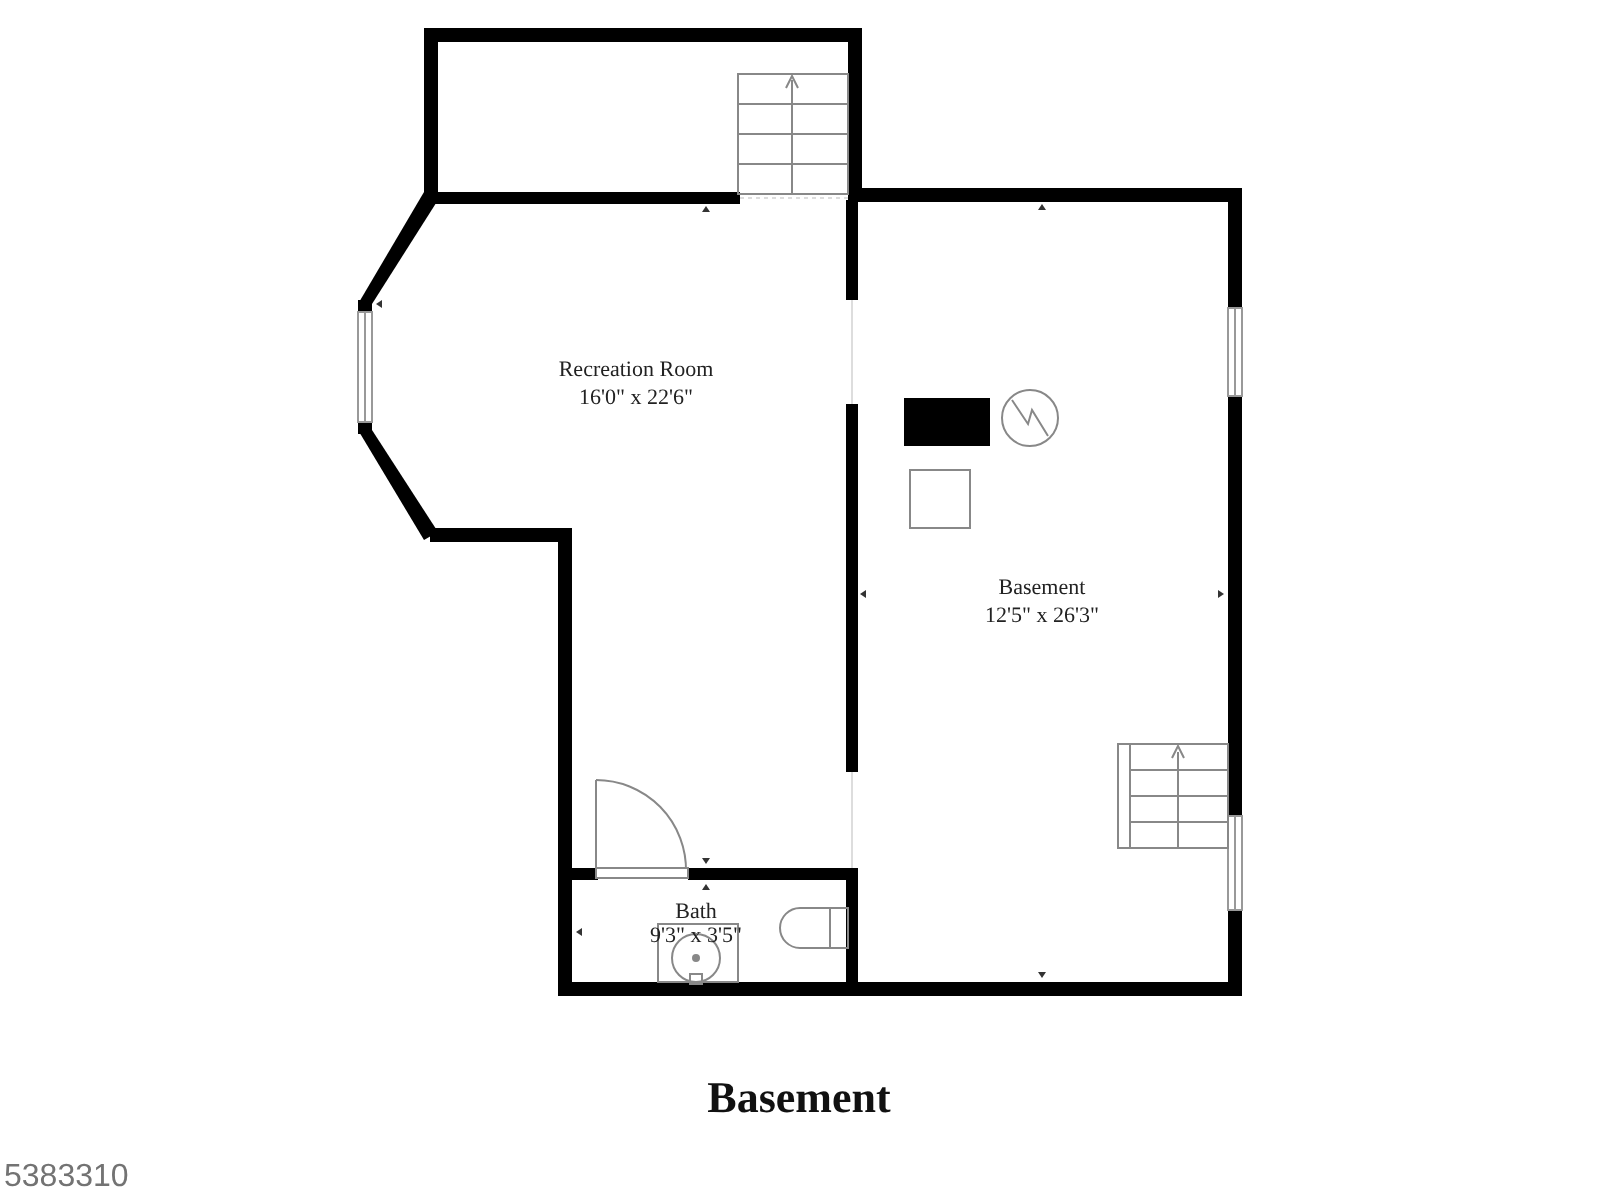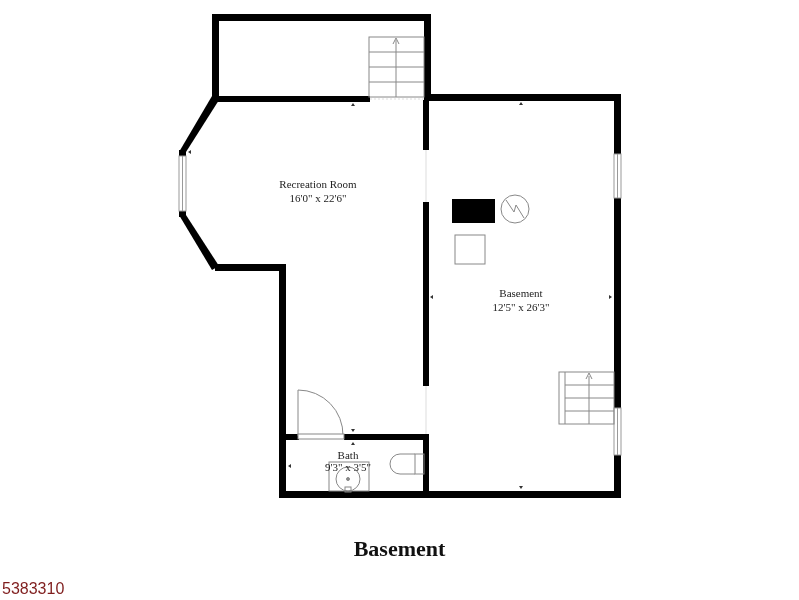--- a/index.html
+++ b/index.html
@@ -8,21 +8,21 @@
   .label { font-family: "Liberation Serif", "DejaVu Serif", serif; fill: #222; }
   .plan-title {
     position: absolute; left: 0; width: 799px; top: 536px;
     text-align: center;
     font-family: "Liberation Serif", "DejaVu Serif", serif;
     font-weight: bold; font-size: 22px; color: #111;
   }
   .listing-id {
     position: absolute; left: 2px; top: 580px;
     font-family: "Liberation Sans", "DejaVu Sans", sans-serif;
-    font-size: 16px; color: #7f1d1d;
+    font-size: 16px; color: #737373;
   }
 </style>
 </head>
 <body>
 
 <svg class="plan" width="799" height="530" viewBox="0 0 799 530" xmlns="http://www.w3.org/2000/svg">
 
   <g fill="#000">
 
     <rect x="212" y="14" width="218" height="7"></rect>

